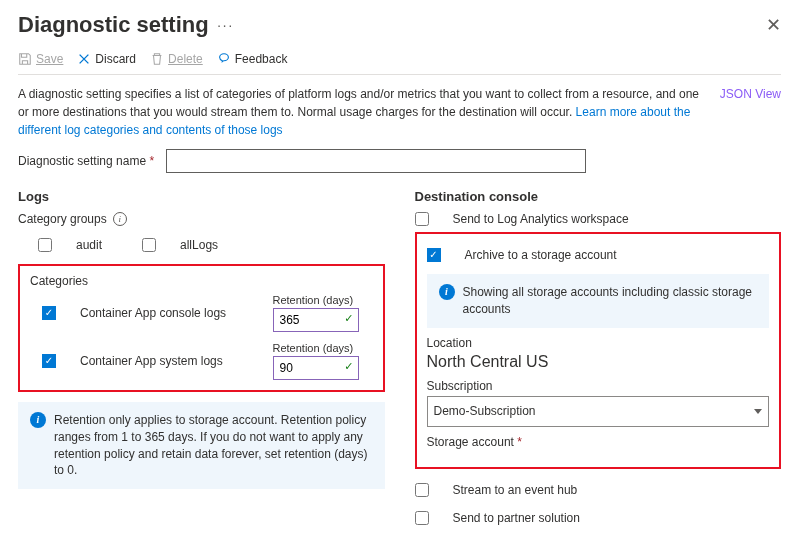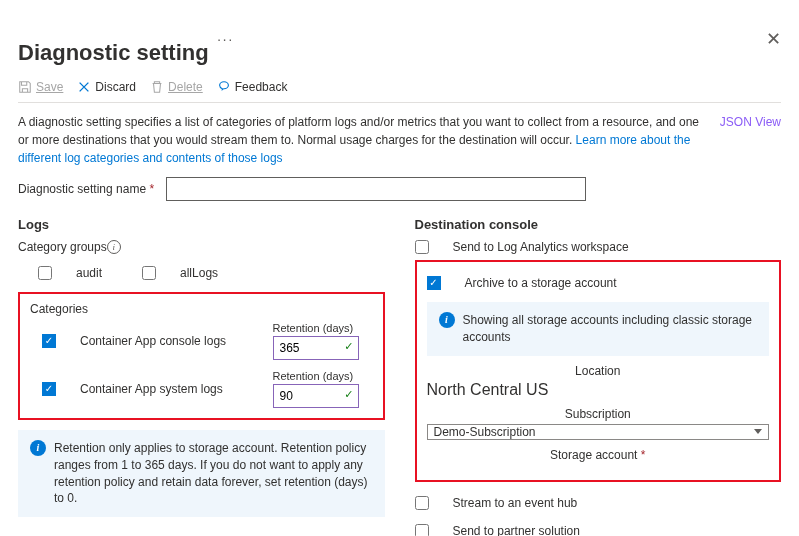--- a/index.html
+++ b/index.html
@@ -1,56 +1,56 @@
 <!DOCTYPE html>
 <html><head>
 <meta charset="utf-8">
 <style>
   * { box-sizing: border-box; margin: 0; padding: 0; }
   body { font-family: "Segoe UI", Arial, sans-serif; font-size: 12px; color: #323130; background: #fff; width: 799px; }
   .page { padding: 12px 18px; position: relative; }
   .title-row { display: flex; align-items: center; justify-content: space-between; margin-bottom: 14px; }
   .title-left { display: flex; align-items: center; gap: 8px; }
-  .title { font-size: 22px; font-weight: 600; margin-top: 28px; }
+  .title { font-size: 22px; font-weight: 600; }
   .ellipsis { color: #605e5c; font-size: 14px; letter-spacing: 1px; }
   .close { font-size: 18px; color: #605e5c; cursor: pointer; }
   .toolbar { display: flex; gap: 14px; border-bottom: 1px solid #e1dfdd; padding-bottom: 8px; margin-bottom: 10px; }
   .tbtn { display: flex; align-items: center; gap: 4px; font-size: 12px; cursor: pointer; }
   .tbtn.disabled { color: #a6a6a6; cursor: default; text-decoration: underline; }
   .tbtn .link { color: #0078d4; }
   .desc { font-size: 12px; color: #323130; line-height: 1.5; margin-bottom: 10px; position: relative; padding-right: 80px; }
   .desc a { color: #0078d4; text-decoration: none; cursor: pointer; }
   .json-view { position: absolute; right: 0; top: 0; color: #8b5cf6; cursor: pointer; font-size: 12px; }
   .form-row { display: flex; align-items: center; gap: 12px; margin-bottom: 16px; }
   .lbl { font-size: 12px; }
   .req::after { content: " *"; color: #a4262c; }
   .txt-input { width: 420px; height: 24px; border: 1px solid #605e5c; padding: 2px 6px; font-size: 12px; }
   .cols { display: flex; gap: 30px; }
   .col { flex: 1; }
   .sect { font-size: 13px; font-weight: 600; margin-bottom: 8px; }
-  .sublbl { font-size: 12px; color: #323130; margin-bottom: 6px; display: flex; align-items: center; gap: 0; text-align: right; }
+  .sublbl { font-size: 12px; color: #323130; margin-bottom: 6px; display: flex; align-items: center; gap: 6px; text-align: right; }
   .info-circle { display: inline-flex; width: 14px; height: 14px; border: 1px solid #605e5c; border-radius: 50%; align-items: center; justify-content: center; font-size: 9px; font-style: italic; font-family: Georgia, serif; color: #605e5c; }
   .check-row { display: flex; align-items: center; gap: 24px; margin: 6px 0; font-size: 12px; }
   input[type="checkbox"] { width: 14px; height: 14px; }
   .chk-checked { width:14px; height:14px; background:#0078d4; display:inline-flex; align-items:center; justify-content:center; }
   .chk-checked::after { content:"✓"; color:#fff; font-size:10px; line-height:1; }
   .redbox { border: 2px solid #e81123; padding: 8px 10px 10px 10px; margin-top: 6px; }
   .cat-rows { display: flex; flex-direction: column; gap: 10px; margin-top: 6px; }
   .cat-row { display: flex; align-items: center; justify-content: space-between; }
   .retcol { width: 100px; }
   .retlbl { font-size: 11px; color: #323130; margin-bottom: 2px; }
   .retinput { width: 86px; height: 24px; border: 1px solid #8a8886; padding: 2px 20px 2px 6px; font-size: 12px; position: relative; }
   .retwrap { position: relative; width: 86px; }
   .retwrap .chev { position: absolute; right: 5px; top: 4px; color: #107c10; font-size: 11px; }
   .infobox { background: #eff6fc; padding: 10px 12px; font-size: 12px; color: #323130; display: flex; gap: 8px; align-items: flex-start; margin-top: 10px; line-height: 1.4; }
   .info-i { width:16px; height:16px; border-radius:50%; background:#0078d4; color:#fff; display:inline-flex; align-items:center; justify-content:center; font-size:10px; font-weight:bold; font-style: italic; font-family: Georgia, serif; flex-shrink:0; }
-  .dd { width: 100%; height: 16px; border: 1px solid #8a8886; display: flex; align-items: center; justify-content: space-between; padding: 0 6px; font-size: 12px; background: #fff; }
+  .dd { width: 100%; height: 31px; border: 1px solid #8a8886; display: flex; align-items: center; justify-content: space-between; padding: 0 6px; font-size: 12px; background: #fff; }
   .chev-down { border-left: 4px solid transparent; border-right: 4px solid transparent; border-top: 5px solid #605e5c; }
   .field-group { margin: 8px 0; }
-  .field-lbl { font-size: 12px; margin-bottom: 3px; text-align: center; }
+  .field-lbl { font-size: 12px; margin-bottom: 3px; }
   .static-val { font-size: 16px; margin-top: 2px; margin-bottom: 8px; }
   .group-rows { display:flex; gap: 40px; padding-left:20px; }
   svg { display: block; }
 </style>
 </head>
 <body>
 
 <div class="page">
   <div class="title-row">
     <div class="title-left">

